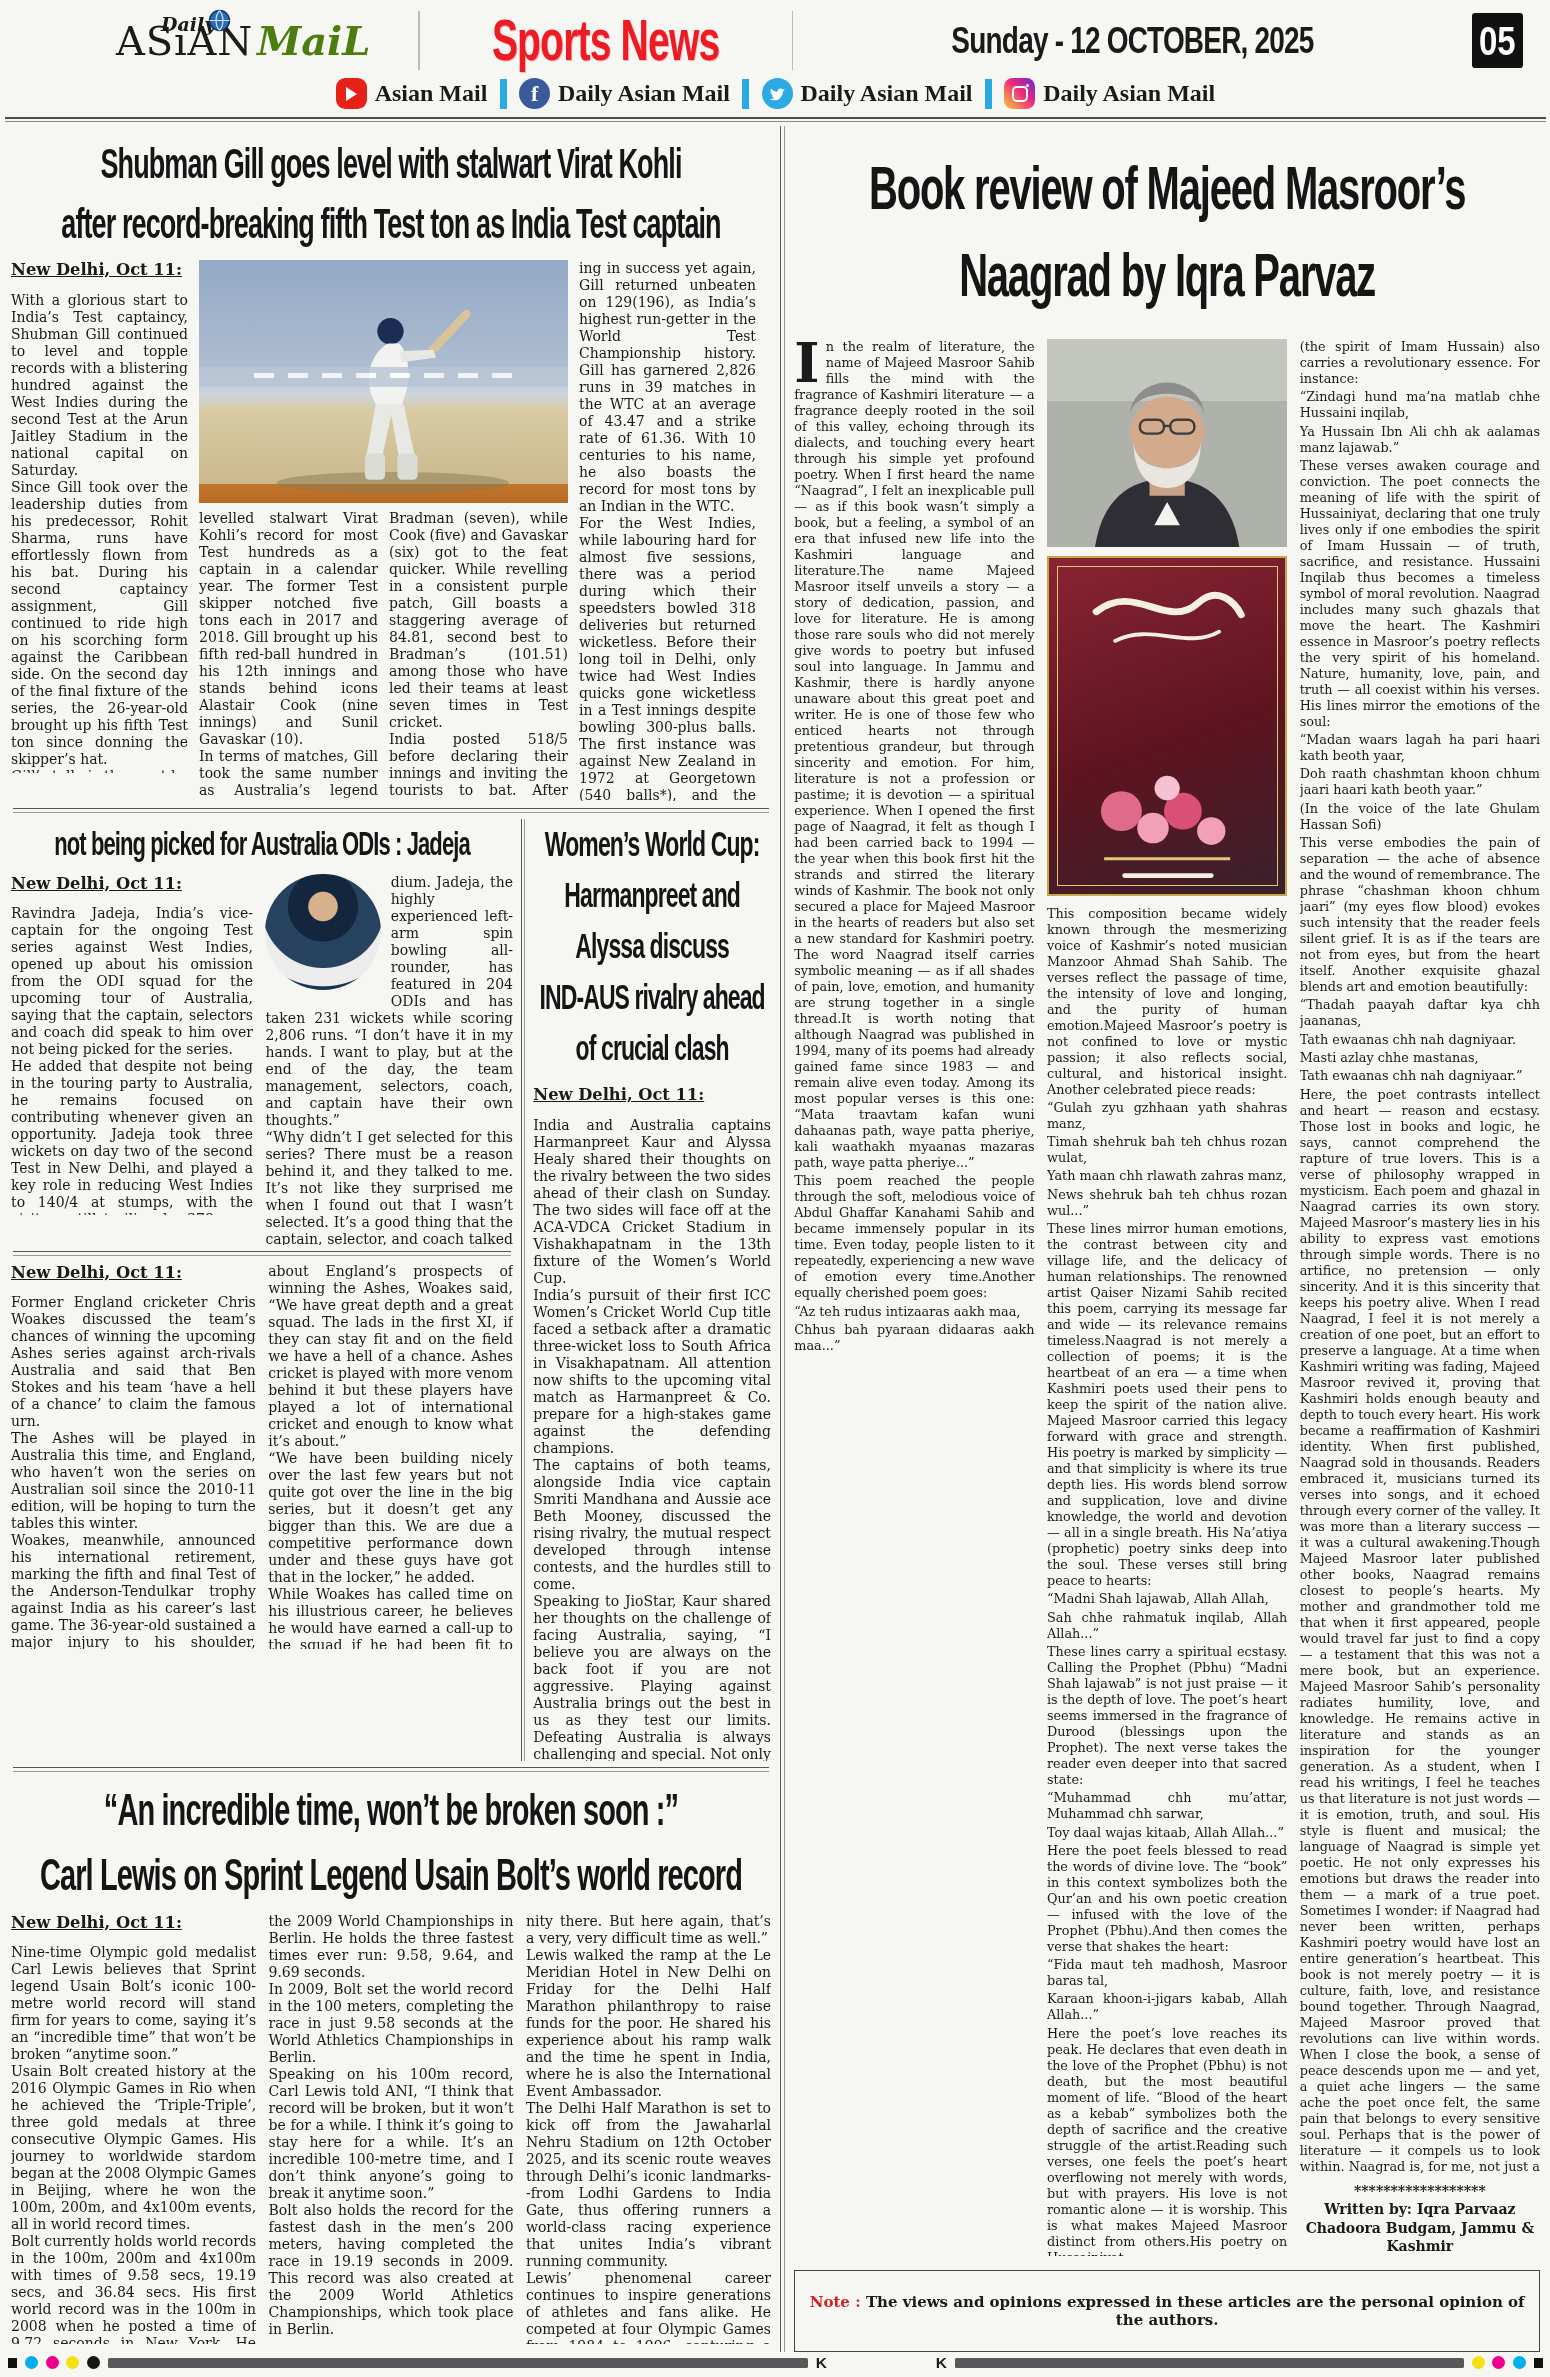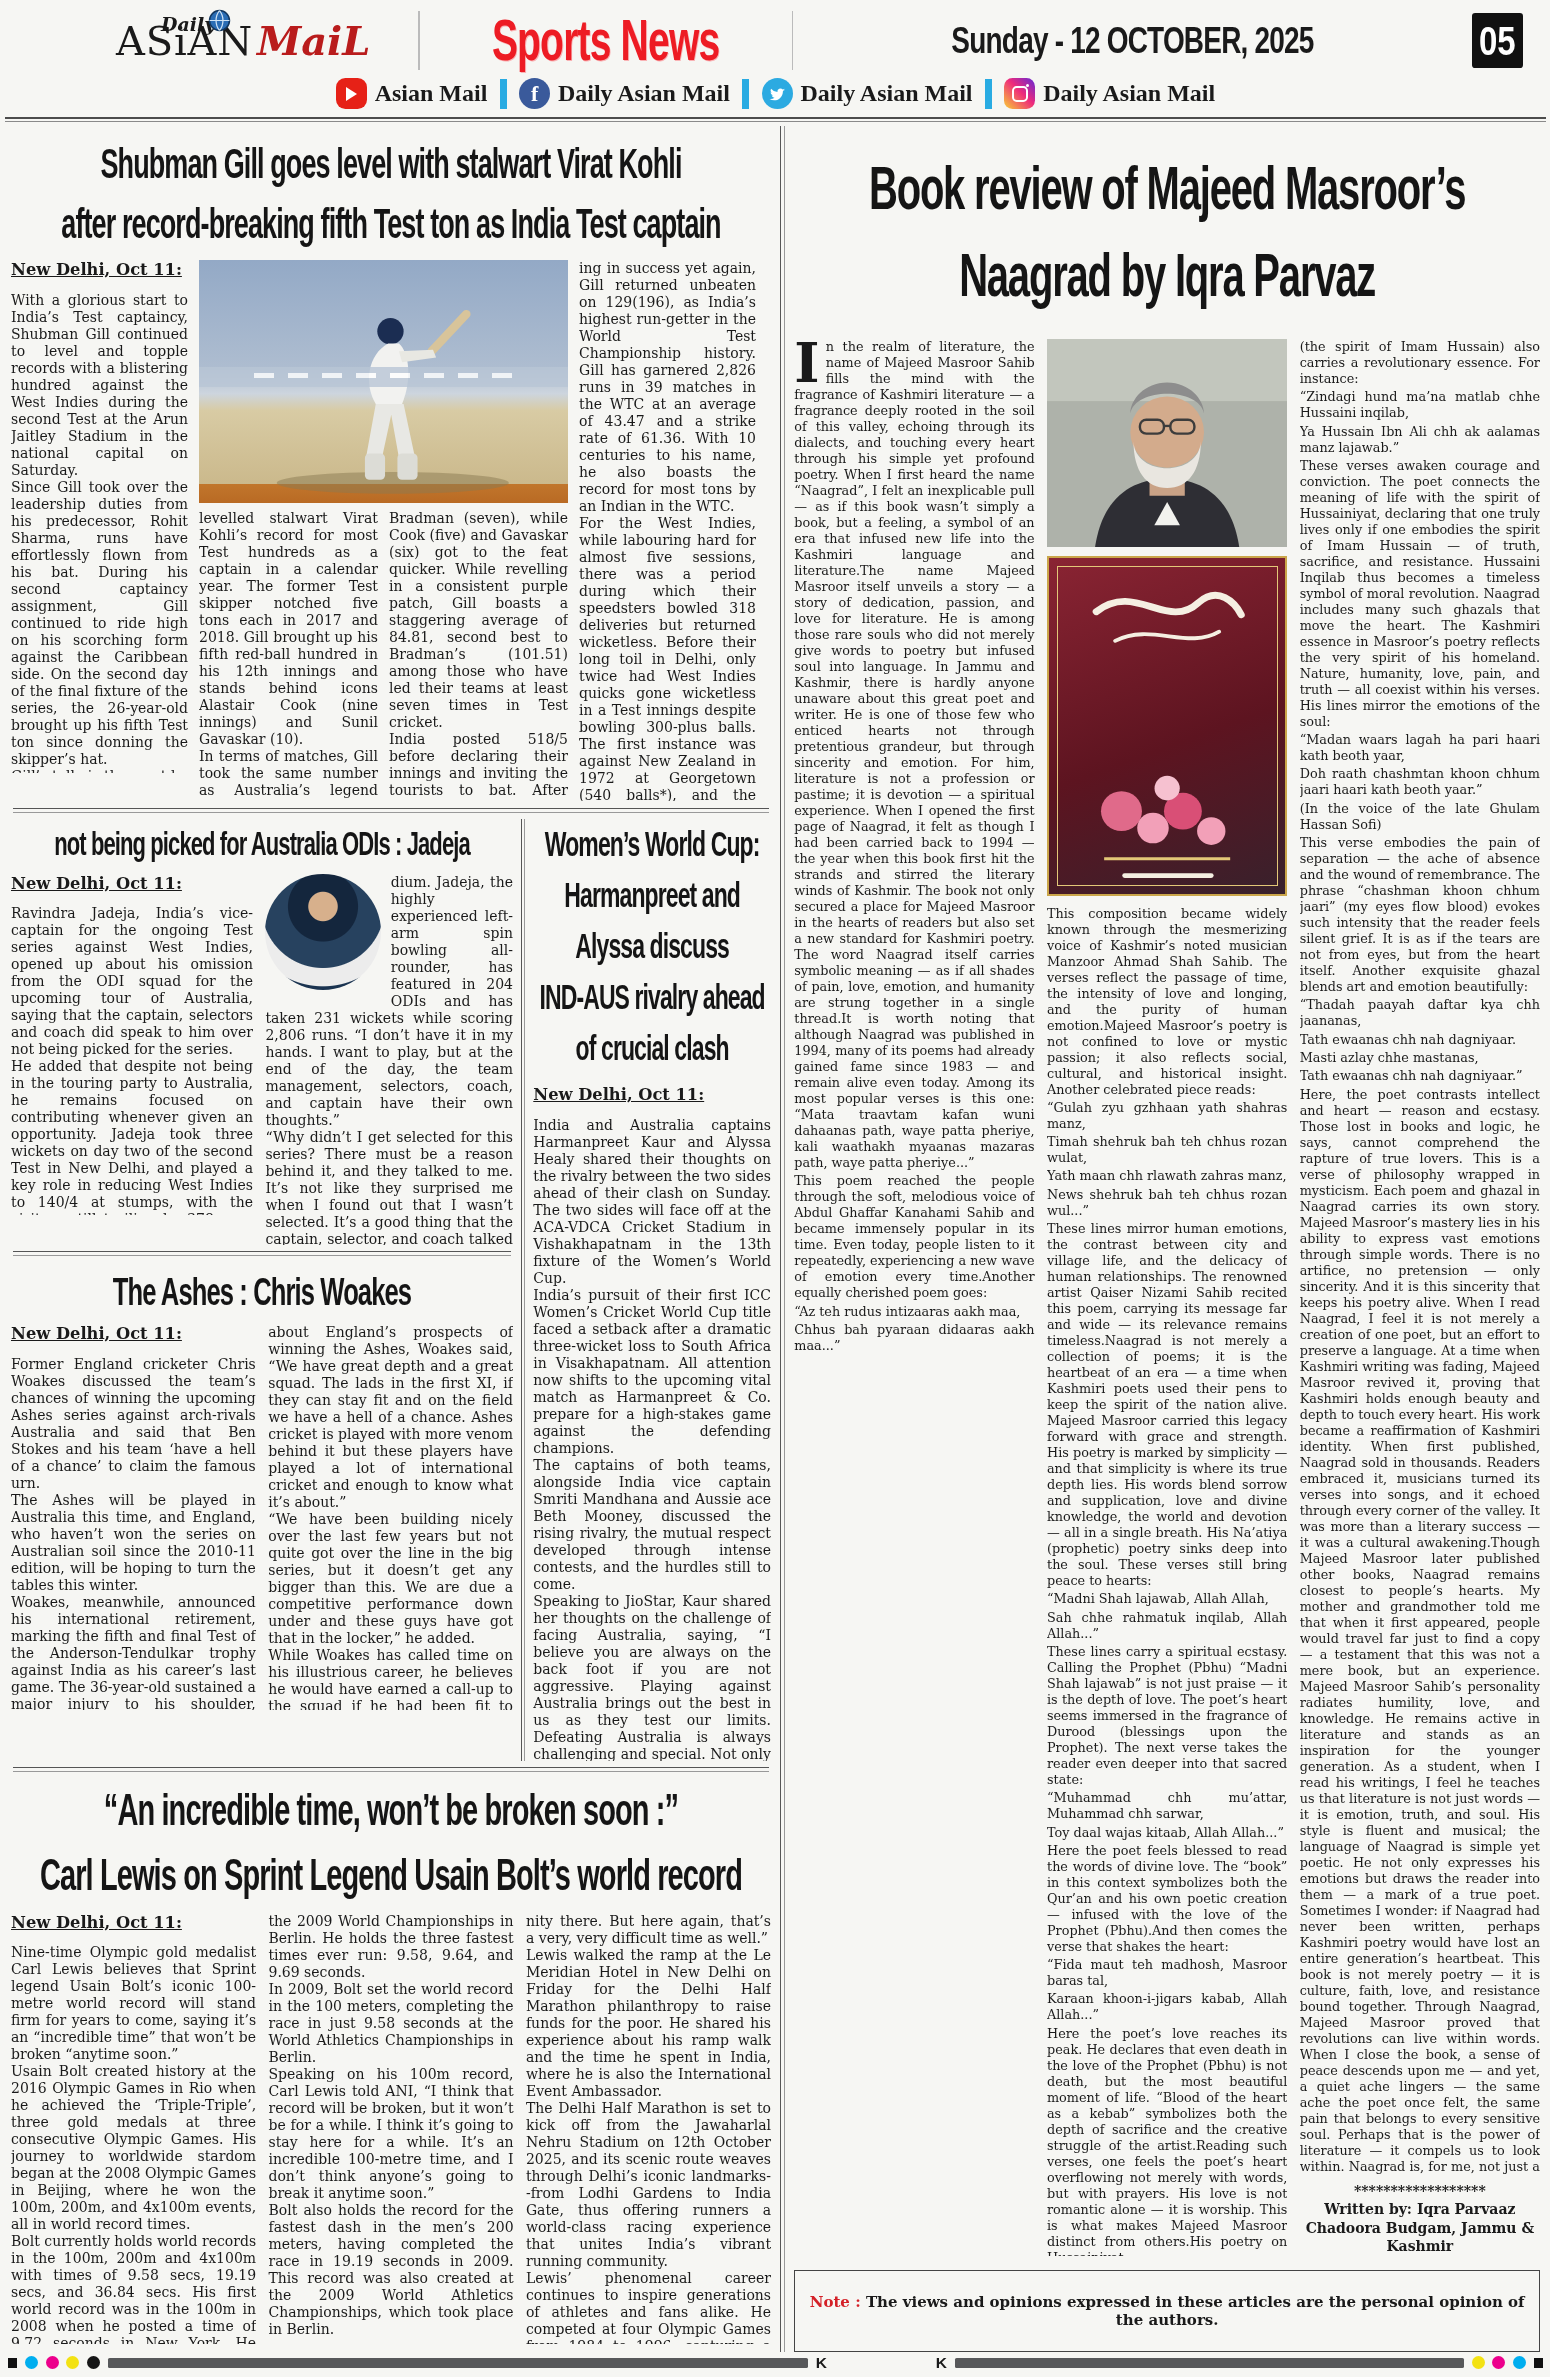--- a/index.html
+++ b/index.html
@@ -5,21 +5,21 @@
   html,body{margin:0;padding:0;background:#e8e8e6;}
   .page{position:relative;width:1551px;height:2377px;background:#f6f6f3;color:#1a1a1a;
         font-family:"DejaVu Serif","Liberation Serif",serif;overflow:hidden;box-sizing:border-box;}
   *{box-sizing:border-box;}
 
   
   .masthead{display:flex;align-items:center;height:74px;padding:7.8px 22px 0 116px;gap:23px;}
   .logo{position:relative;width:279px;flex:none;line-height:1;}
   .logo-daily{position:absolute;top:-6.2px;left:45px;font-size:19px;font-weight:700;font-style:italic;}
   .logo-asian{font-size:40px;font-weight:400;letter-spacing:0.8px;}
-  .logo-mail{font-size:40px;font-weight:700;font-style:italic;color:#b91c1c;}
+  .logo-mail{font-size:40px;font-weight:700;font-style:italic;color:#4d7c0f;}
   .globe{position:absolute;top:-12.4px;left:92px;}
   .sep-v{width:1.6px;background:#bbb;height:59px;flex:none;}
   .section-title-wrap{flex:none;width:326px;display:flex;justify-content:center;}
   .section-title{display:inline-block;font-family:"Liberation Sans",sans-serif;font-weight:700;
      font-size:39px;color:#ed1c24;transform:scaleY(1.45);letter-spacing:-0.8px;white-space:nowrap;
      text-shadow:0.8px 0.8px 0 #f9b2b4;}
   .issue-date{flex:1;text-align:center;}
   .issue-date span{display:inline-block;font-family:"Liberation Sans",sans-serif;font-weight:700;
      font-size:28px;transform:scaleY(1.35);letter-spacing:-0.8px;white-space:nowrap;}
   .pagenum{flex:none;width:51px;height:55px;background:#111;color:#fff;display:flex;align-items:center;
@@ -261,23 +261,20 @@
                     <p>dium. Jadeja, the highly experienced left-arm spin bowling all-rounder, has featured in 204 ODIs and has taken 231 wickets while scoring 2,806 runs. “I don’t have it in my hands. I want to play, but at the end of the day, the team management, selectors, coach, and captain have their own thoughts.”</p>
                     <p>“Why didn’t I get selected for this series? There must be a reason behind it, and they talked to me. It’s not like they surprised me when I found out that I wasn’t selected. It’s a good thing that the captain, selector, and coach talked to me about the reasons behind it,” Jadeja said in the post-day press conference. (IANS)</p>
                   </div>
               </div>
             </div>
           </article>
 
           <div class="hrule"></div>
 
           <article class="ashes">
-            <div class="hl-line">
-                <span>The Ashes : Chris Woakes</span>
-              </div>
             <div class="ashes-body">
               <div class="body">
                 <div class="dateline">New Delhi, Oct 11:</div>
                 <div>
                     <p>Former England cricketer Chris Woakes discussed the team’s chances of winning the upcoming Ashes series against arch-rivals Australia and said that Ben Stokes and his team ‘have a hell of a chance’ to claim the famous urn.</p>
                     <p>The Ashes will be played in Australia this time, and England, who haven’t won the series on Australian soil since the 2010-11 edition, will be hoping to turn the tables this winter.</p>
                     <p>Woakes, meanwhile, announced his international retirement, marking the fifth and final Test of the Anderson-Tendulkar trophy against India as his career’s last game. The 36-year-old sustained a major injury to his shoulder, which ruled him out of England’s forthcoming tour.</p>
                   </div>
               </div>
               <div class="body">

